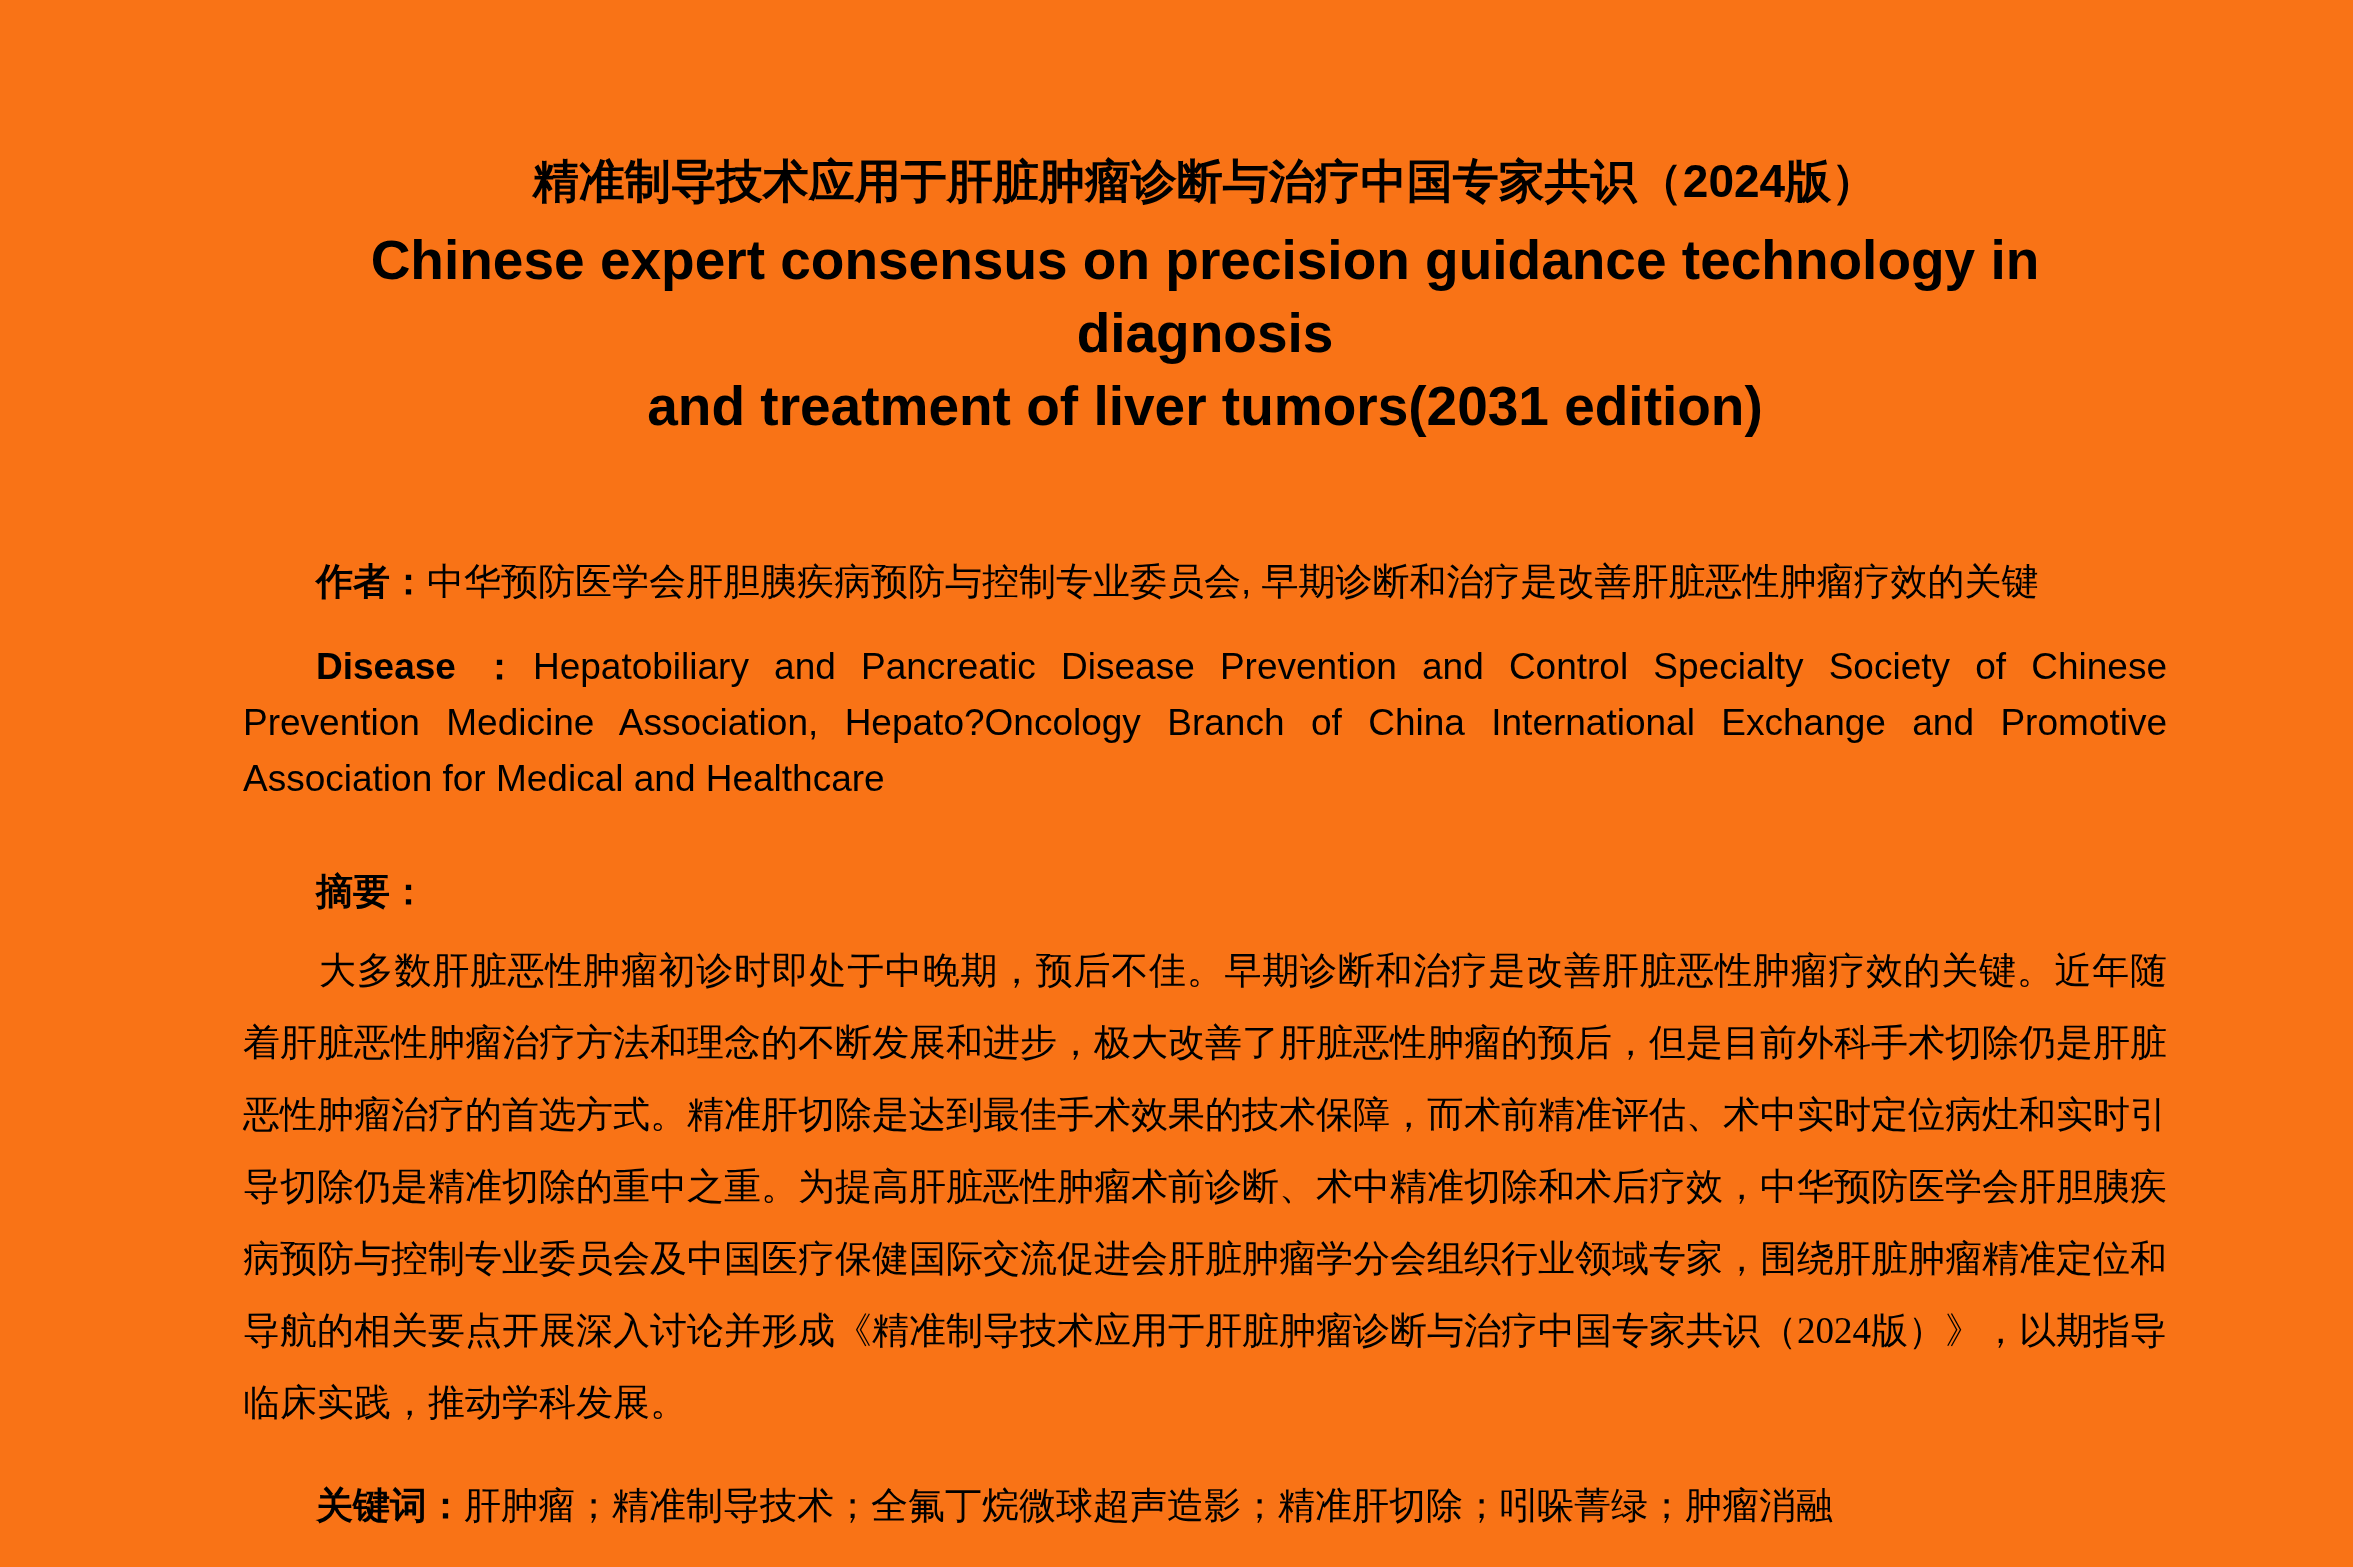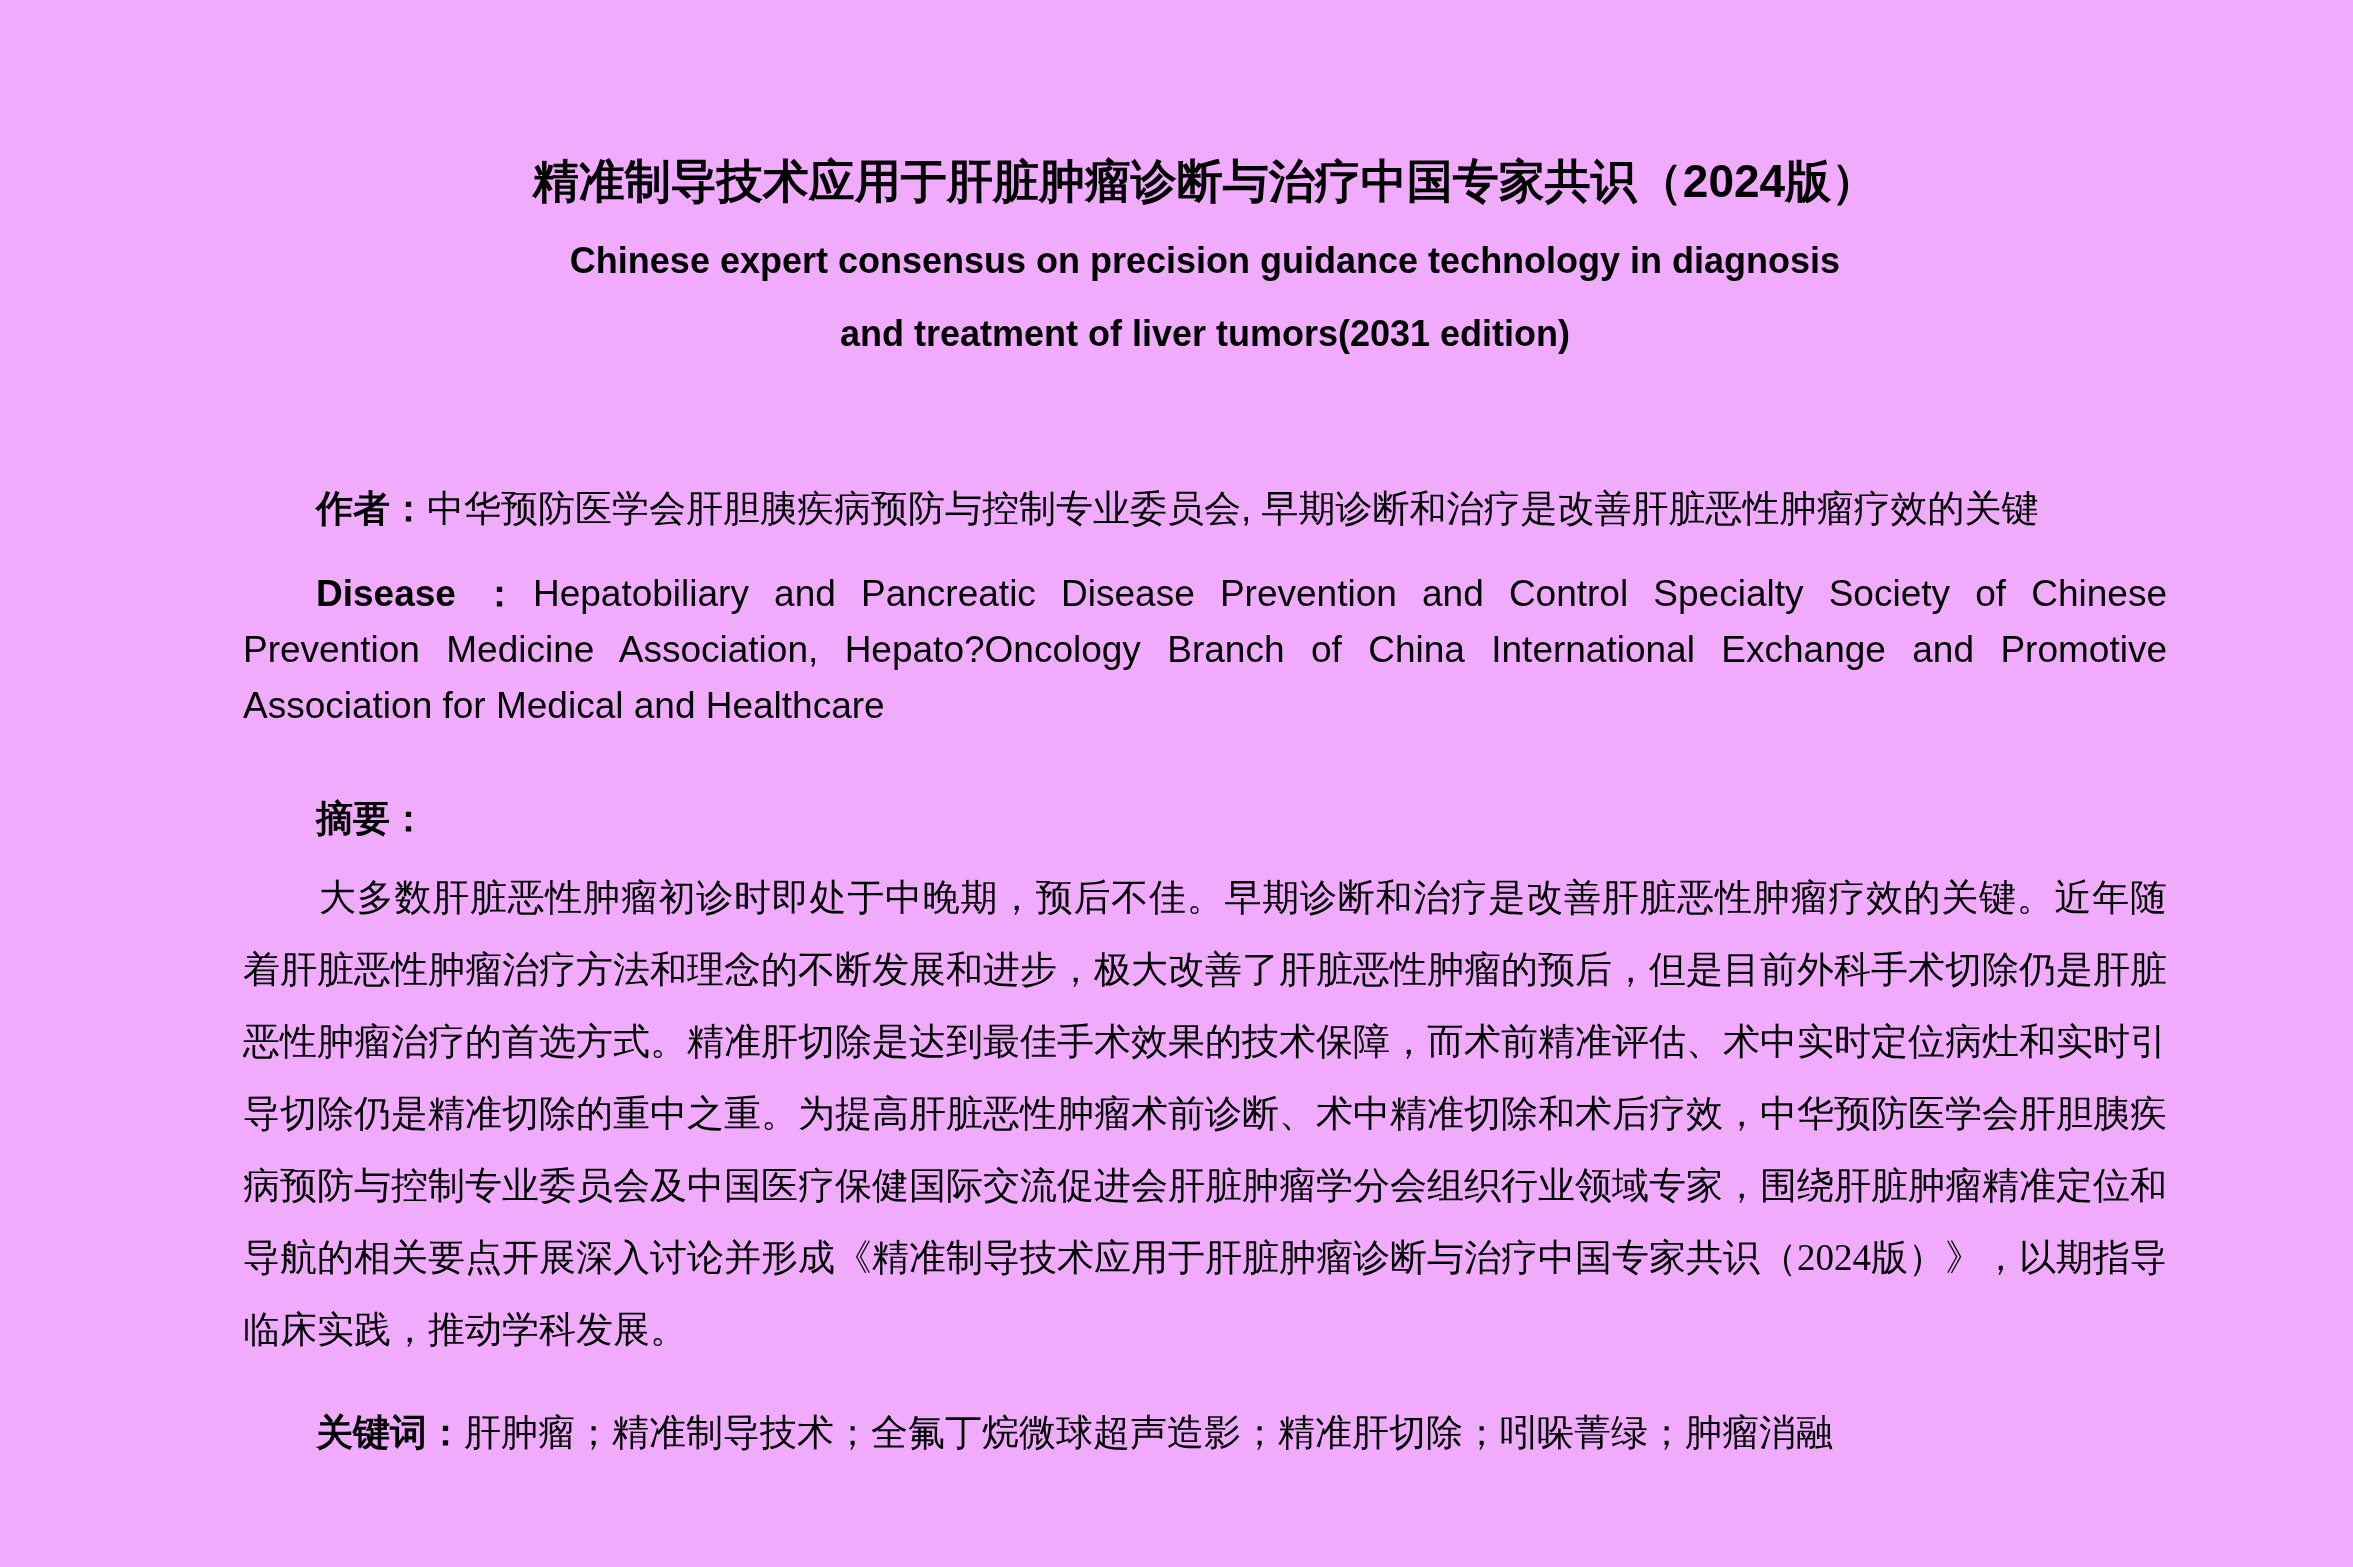--- a/index.html
+++ b/index.html
@@ -1,38 +1,38 @@
 <!DOCTYPE html>
 <html style="font-size:10px"><head>
 <meta charset="utf-8">
 <style>
   html, body { margin: 0; padding: 0; }
   .page {
     position: relative;
     width: 2354px;
     height: 1568px;
     box-sizing: border-box;
-    background: #f0abfc;
+    background: #f97316;
     color: #000000;
     font-family: "Liberation Sans", "DejaVu Sans", sans-serif;
     padding: 148px 187px 0 243px;
     overflow: hidden;
   }
   .title-zh {
     margin: 0;
     text-align: center;
     font-weight: 700;
     font-size: 46px;
     line-height: 67px;
   }
   .title-en { margin-top: 8.7px; }
   .title-en-line {
     text-align: center;
     font-weight: 700;
-    font-size: 36px;
+    font-size: 55px;
     line-height: 73px;
   }
   .byline-zh {
     margin: 113px 0 0 0;
     font-size: 37px;
     line-height: 52px;
     text-indent: 73px;
   }
   .byline-en {
     margin: 31px 0 0 0;

